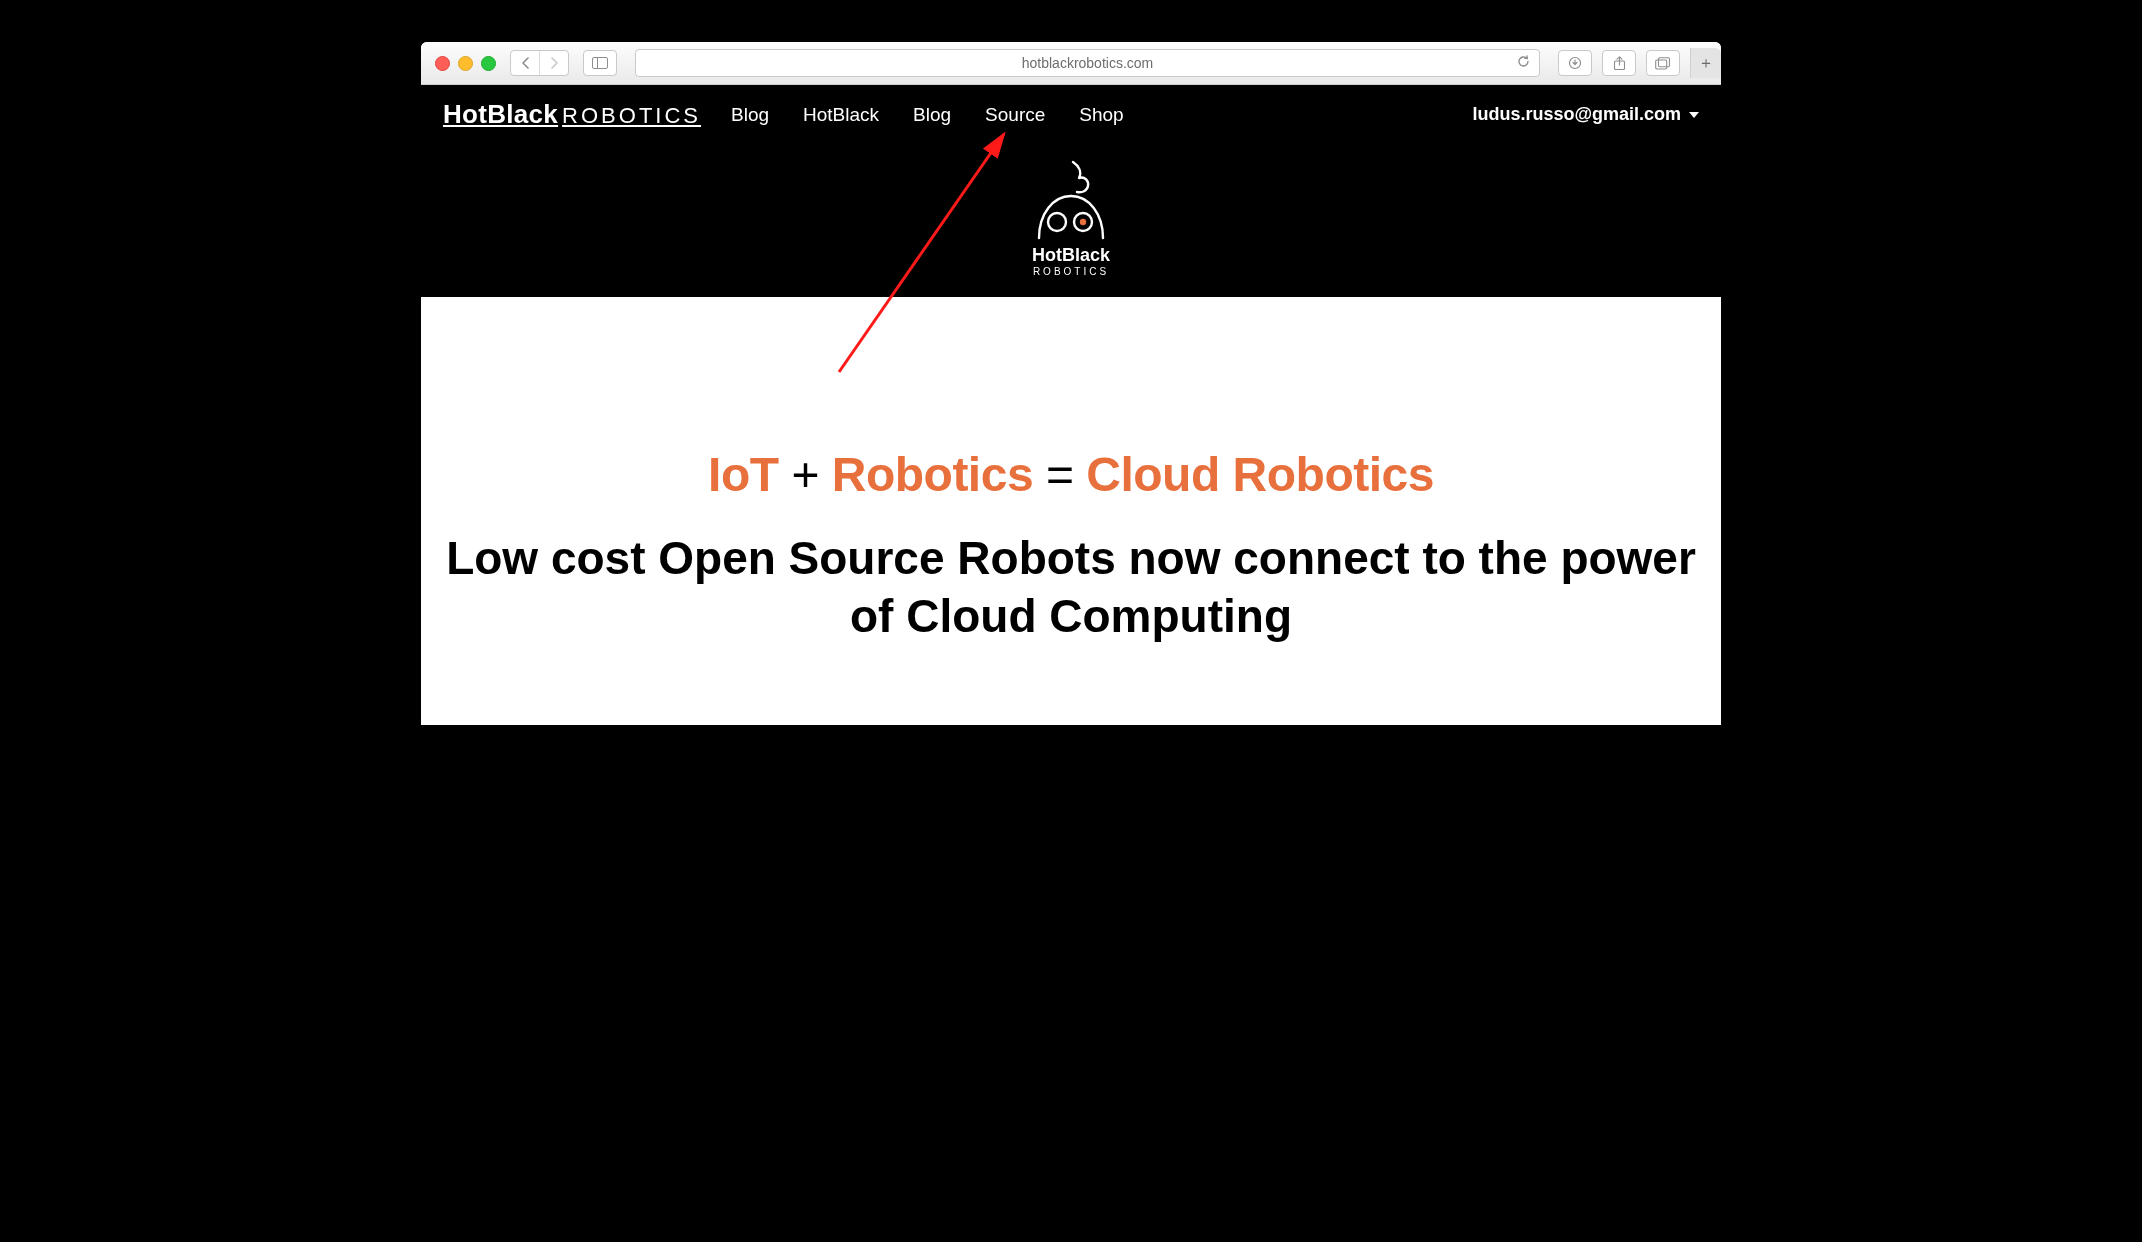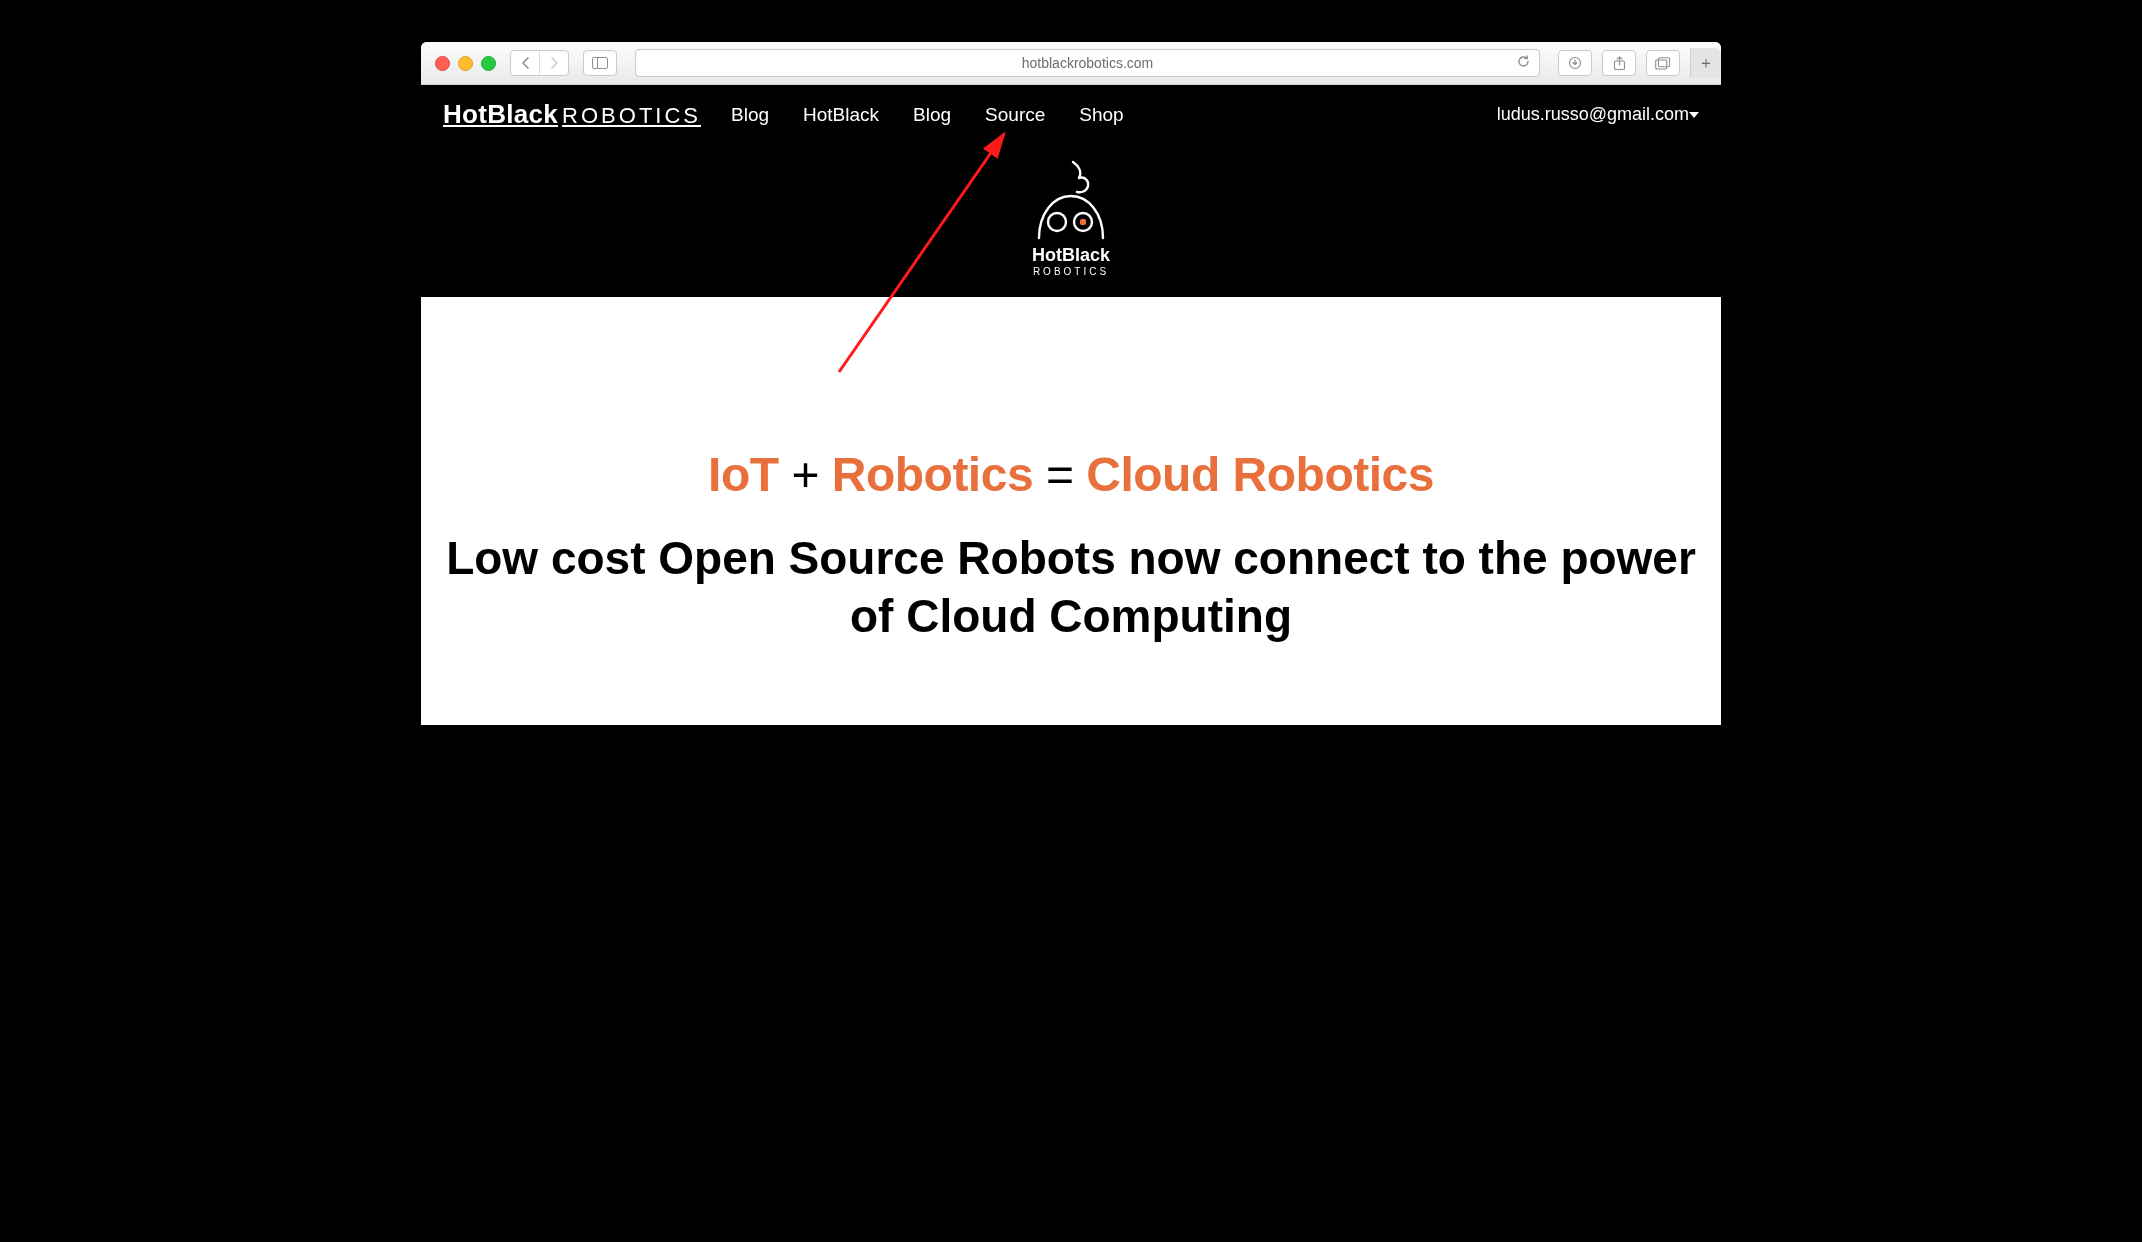--- a/index.html
+++ b/index.html
@@ -58,21 +58,21 @@
 
 
 .page-header{
   background:#000;color:#fff;display:flex;align-items:center;padding:14px 22px;font-size:19px;
 }
 .brand{font-size:26px;letter-spacing:.3px;margin-right:30px;white-space:nowrap;text-decoration:underline;}
 .brand b{font-weight:700;}
 .brand span.thin{font-weight:300;letter-spacing:3px;font-size:22px;margin-left:4px;}
 .nav{display:flex;gap:34px;}
 .nav a{color:#fff;text-decoration:none;font-weight:400;font-size:19px;}
-.user{margin-left:auto;font-size:18px;display:flex;align-items:center;gap:0;}
+.user{margin-left:auto;font-size:18px;display:flex;align-items:center;gap:8px;font-weight:bold;}
 .caret{width:0;height:0;border-left:5px solid transparent;border-right:5px solid transparent;border-top:6px solid #fff;display:inline-block;}
 
 .logo-band{
   background:#000;padding:12px 0 20px 0;display:flex;justify-content:center;
 }
 .logo-wrap{color:#fff;text-align:center;}
 .logo-wrap svg{display:block;margin:0 auto 4px auto;}
 .logo-text b{font-weight:700;font-size:18px;}
 .logo-sub{font-size:10px;letter-spacing:3px;font-weight:300;}
 

